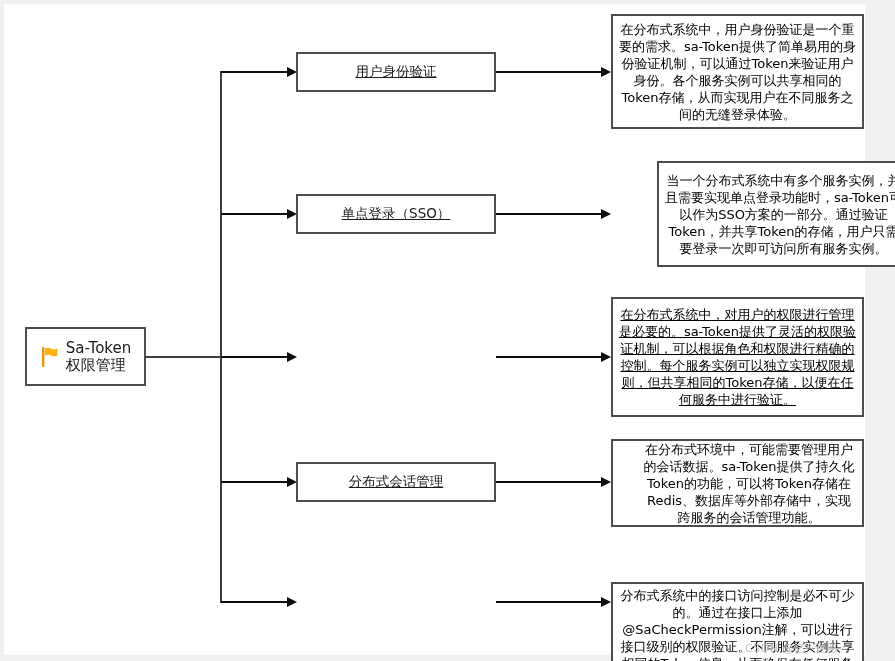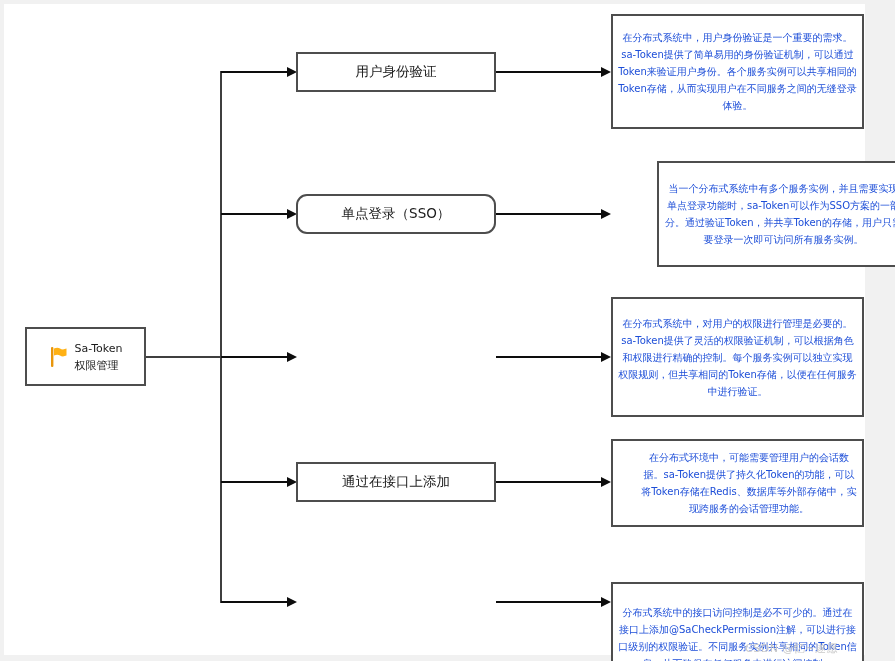--- a/index.html
+++ b/index.html
@@ -24,42 +24,42 @@
     position:absolute;
     left:21px;top:323px;
     width:121px;height:59px;
     background:#ffffff;
     border:2px solid #4d4d4d;
     box-sizing:border-box;
     display:flex;align-items:center;justify-content:center;
     gap:6px;
   }
   .root-text{
-    font-size:11px;line-height:17px;color:#1a1a1a;
+    font-size:15px;line-height:17px;color:#1a1a1a;
     text-align:left;white-space:nowrap;
   }
   .flag-wrap{width:20px;height:22px;flex:0 0 auto;}
   .branch-node{
     position:absolute;
     left:292px;width:200px;height:40px;
     background:#ffffff;
     border:2px solid #4d4d4d;
     box-sizing:border-box;
     display:flex;align-items:center;justify-content:center;
-    font-size:13.5px;color:#1a1a1a;
+    font-size:13.5px;color:#1a1a1a;text-decoration:underline;
   }
   .desc-node{
     position:absolute;
     left:607px;width:253px;
     background:#ffffff;
     border:2px solid #4d4d4d;
     box-sizing:border-box;
     display:flex;align-items:center;justify-content:center;
     padding:3px 5px;
-    font-size:10px;line-height:17px;color:#1d4ed8;
+    font-size:13px;line-height:17px;color:#000000;
     text-align:center;
   }
   
   .hline{position:absolute;height:2px;background:#3f3f3f;}
   .hline.black{background:#0d0d0d;}
   .vline{position:absolute;width:2px;background:#3f3f3f;}
   .arrowhead{
     position:absolute;width:0;height:0;
     border-top:5px solid transparent;
     border-bottom:5px solid transparent;
@@ -102,45 +102,45 @@
     <div class="hline black" style="left:217px;top:352px;width:66px;"></div>
     <div class="arrowhead" style="left:283px;top:348px;"></div>
     <div class="hline black" style="left:217px;top:477px;width:66px;"></div>
     <div class="arrowhead" style="left:283px;top:473px;"></div>
     <div class="hline black" style="left:217px;top:597px;width:66px;"></div>
     <div class="arrowhead" style="left:283px;top:593px;"></div>
 
     <div class="branch-node" style="top:48px;">
         <span>用户身份验证</span>
       </div>
-    <div class="branch-node" style="top:190px;border-radius:11px;">
+    <div class="branch-node" style="top:190px;">
         <span>单点登录（SSO）</span>
       </div>
     <div class="branch-node" style="top:458px;">
-        <span>通过在接口上添加</span>
+        <span>分布式会话管理</span>
       </div>
 
     <div class="hline black" style="left:492px;top:67px;width:106px;"></div>
     <div class="arrowhead" style="left:597px;top:63px;"></div>
     <div class="hline black" style="left:492px;top:209px;width:106px;"></div>
     <div class="arrowhead" style="left:597px;top:205px;"></div>
     <div class="hline black" style="left:492px;top:352px;width:106px;"></div>
     <div class="arrowhead" style="left:597px;top:348px;"></div>
     <div class="hline black" style="left:492px;top:477px;width:106px;"></div>
     <div class="arrowhead" style="left:597px;top:473px;"></div>
     <div class="hline black" style="left:492px;top:597px;width:106px;"></div>
     <div class="arrowhead" style="left:597px;top:593px;"></div>
 
     <div class="desc-node" style="top:10px;height:115px;">
         <span>在分布式系统中，用户身份验证是一个重要的需求。sa-Token提供了简单易用的身份验证机制，可以通过Token来验证用户身份。各个服务实例可以共享相同的Token存储，从而实现用户在不同服务之间的无缝登录体验。</span>
       </div>
     <div class="desc-node" style="top:157px;height:106px;margin-left:46px;">
         <span>当一个分布式系统中有多个服务实例，并且需要实现单点登录功能时，sa-Token可以作为SSO方案的一部分。通过验证Token，并共享Token的存储，用户只需要登录一次即可访问所有服务实例。</span>
       </div>
-    <div class="desc-node" style="top:293px;height:120px;">
+    <div class="desc-node" style="top:293px;height:120px;text-decoration:underline;">
         <span>在分布式系统中，对用户的权限进行管理是必要的。sa-Token提供了灵活的权限验证机制，可以根据角色和权限进行精确的控制。每个服务实例可以独立实现权限规则，但共享相同的Token存储，以便在任何服务中进行验证。</span>
       </div>
     <div class="desc-node" style="top:435px;height:88px;padding-left:28px;">
         <span>在分布式环境中，可能需要管理用户的会话数据。sa-Token提供了持久化Token的功能，可以将Token存储在Redis、数据库等外部存储中，实现跨服务的会话管理功能。</span>
       </div>
     <div class="desc-node" style="top:546px;height:112px;margin-top:32px;">
         <span>分布式系统中的接口访问控制是必不可少的。通过在接口上添加@SaCheckPermission注解，可以进行接口级别的权限验证。不同服务实例共享相同的Token信息，从而确保在任何服务中进行访问控制。</span>
       </div>
 
   </div>

